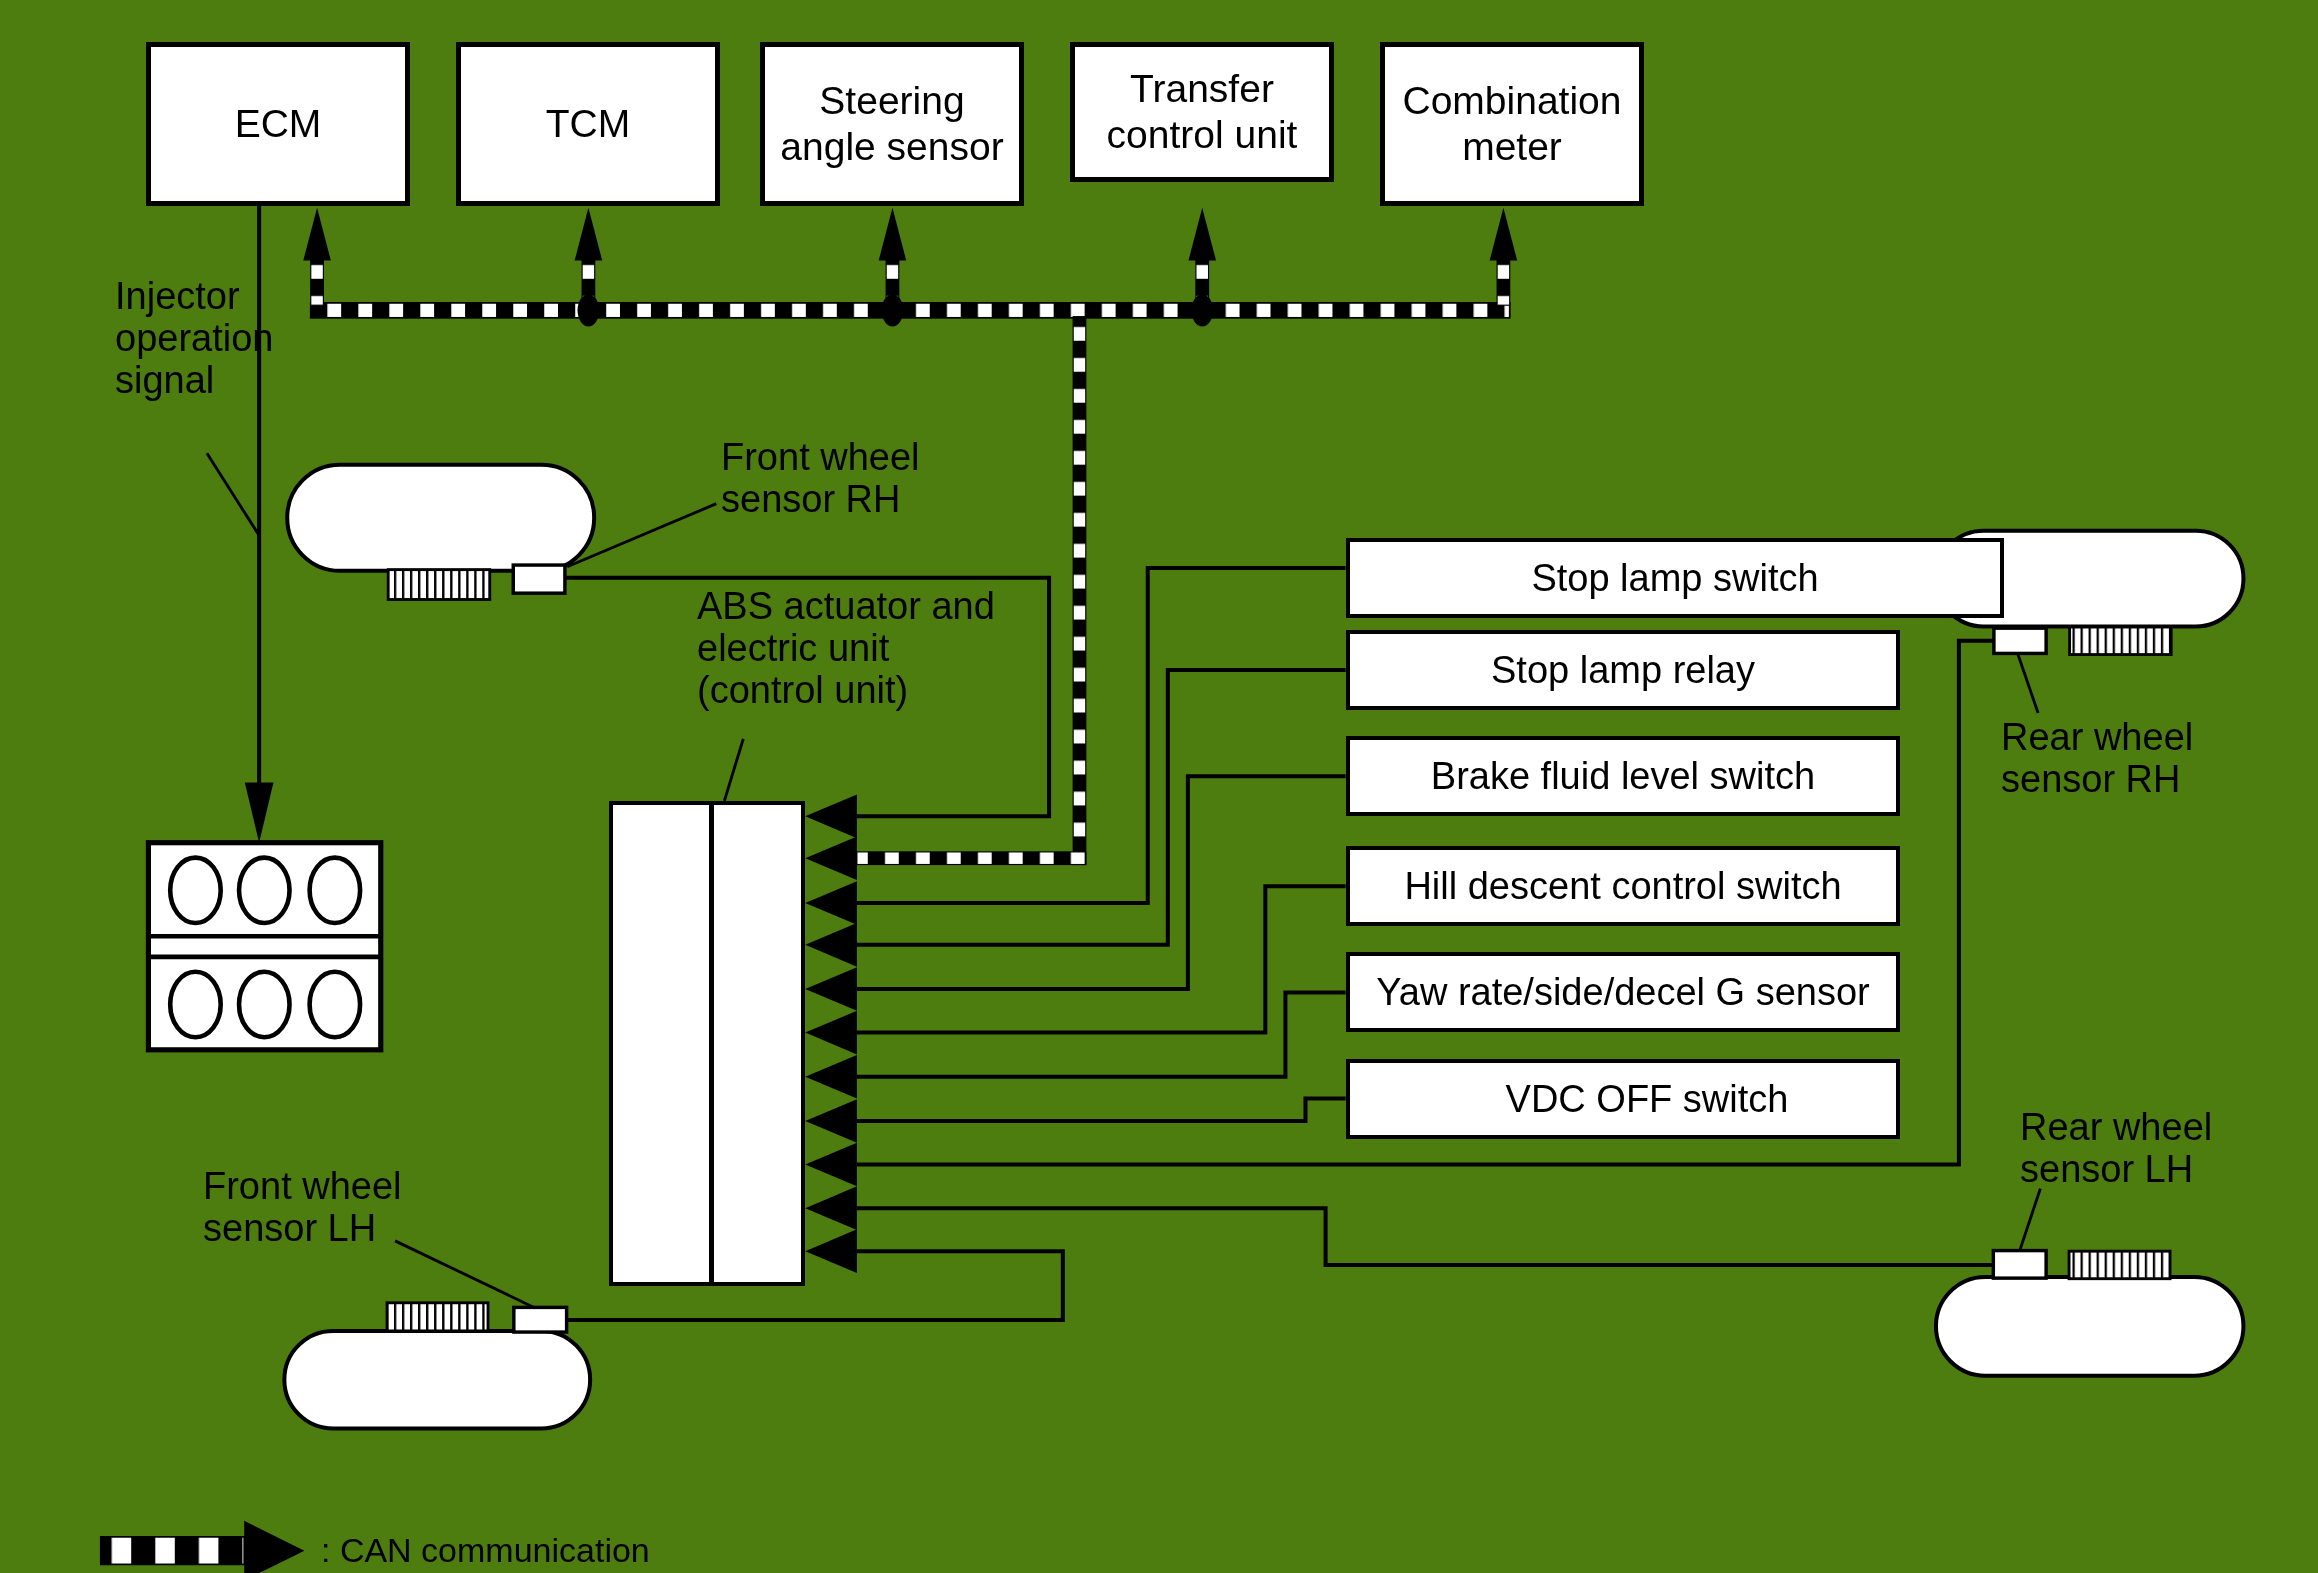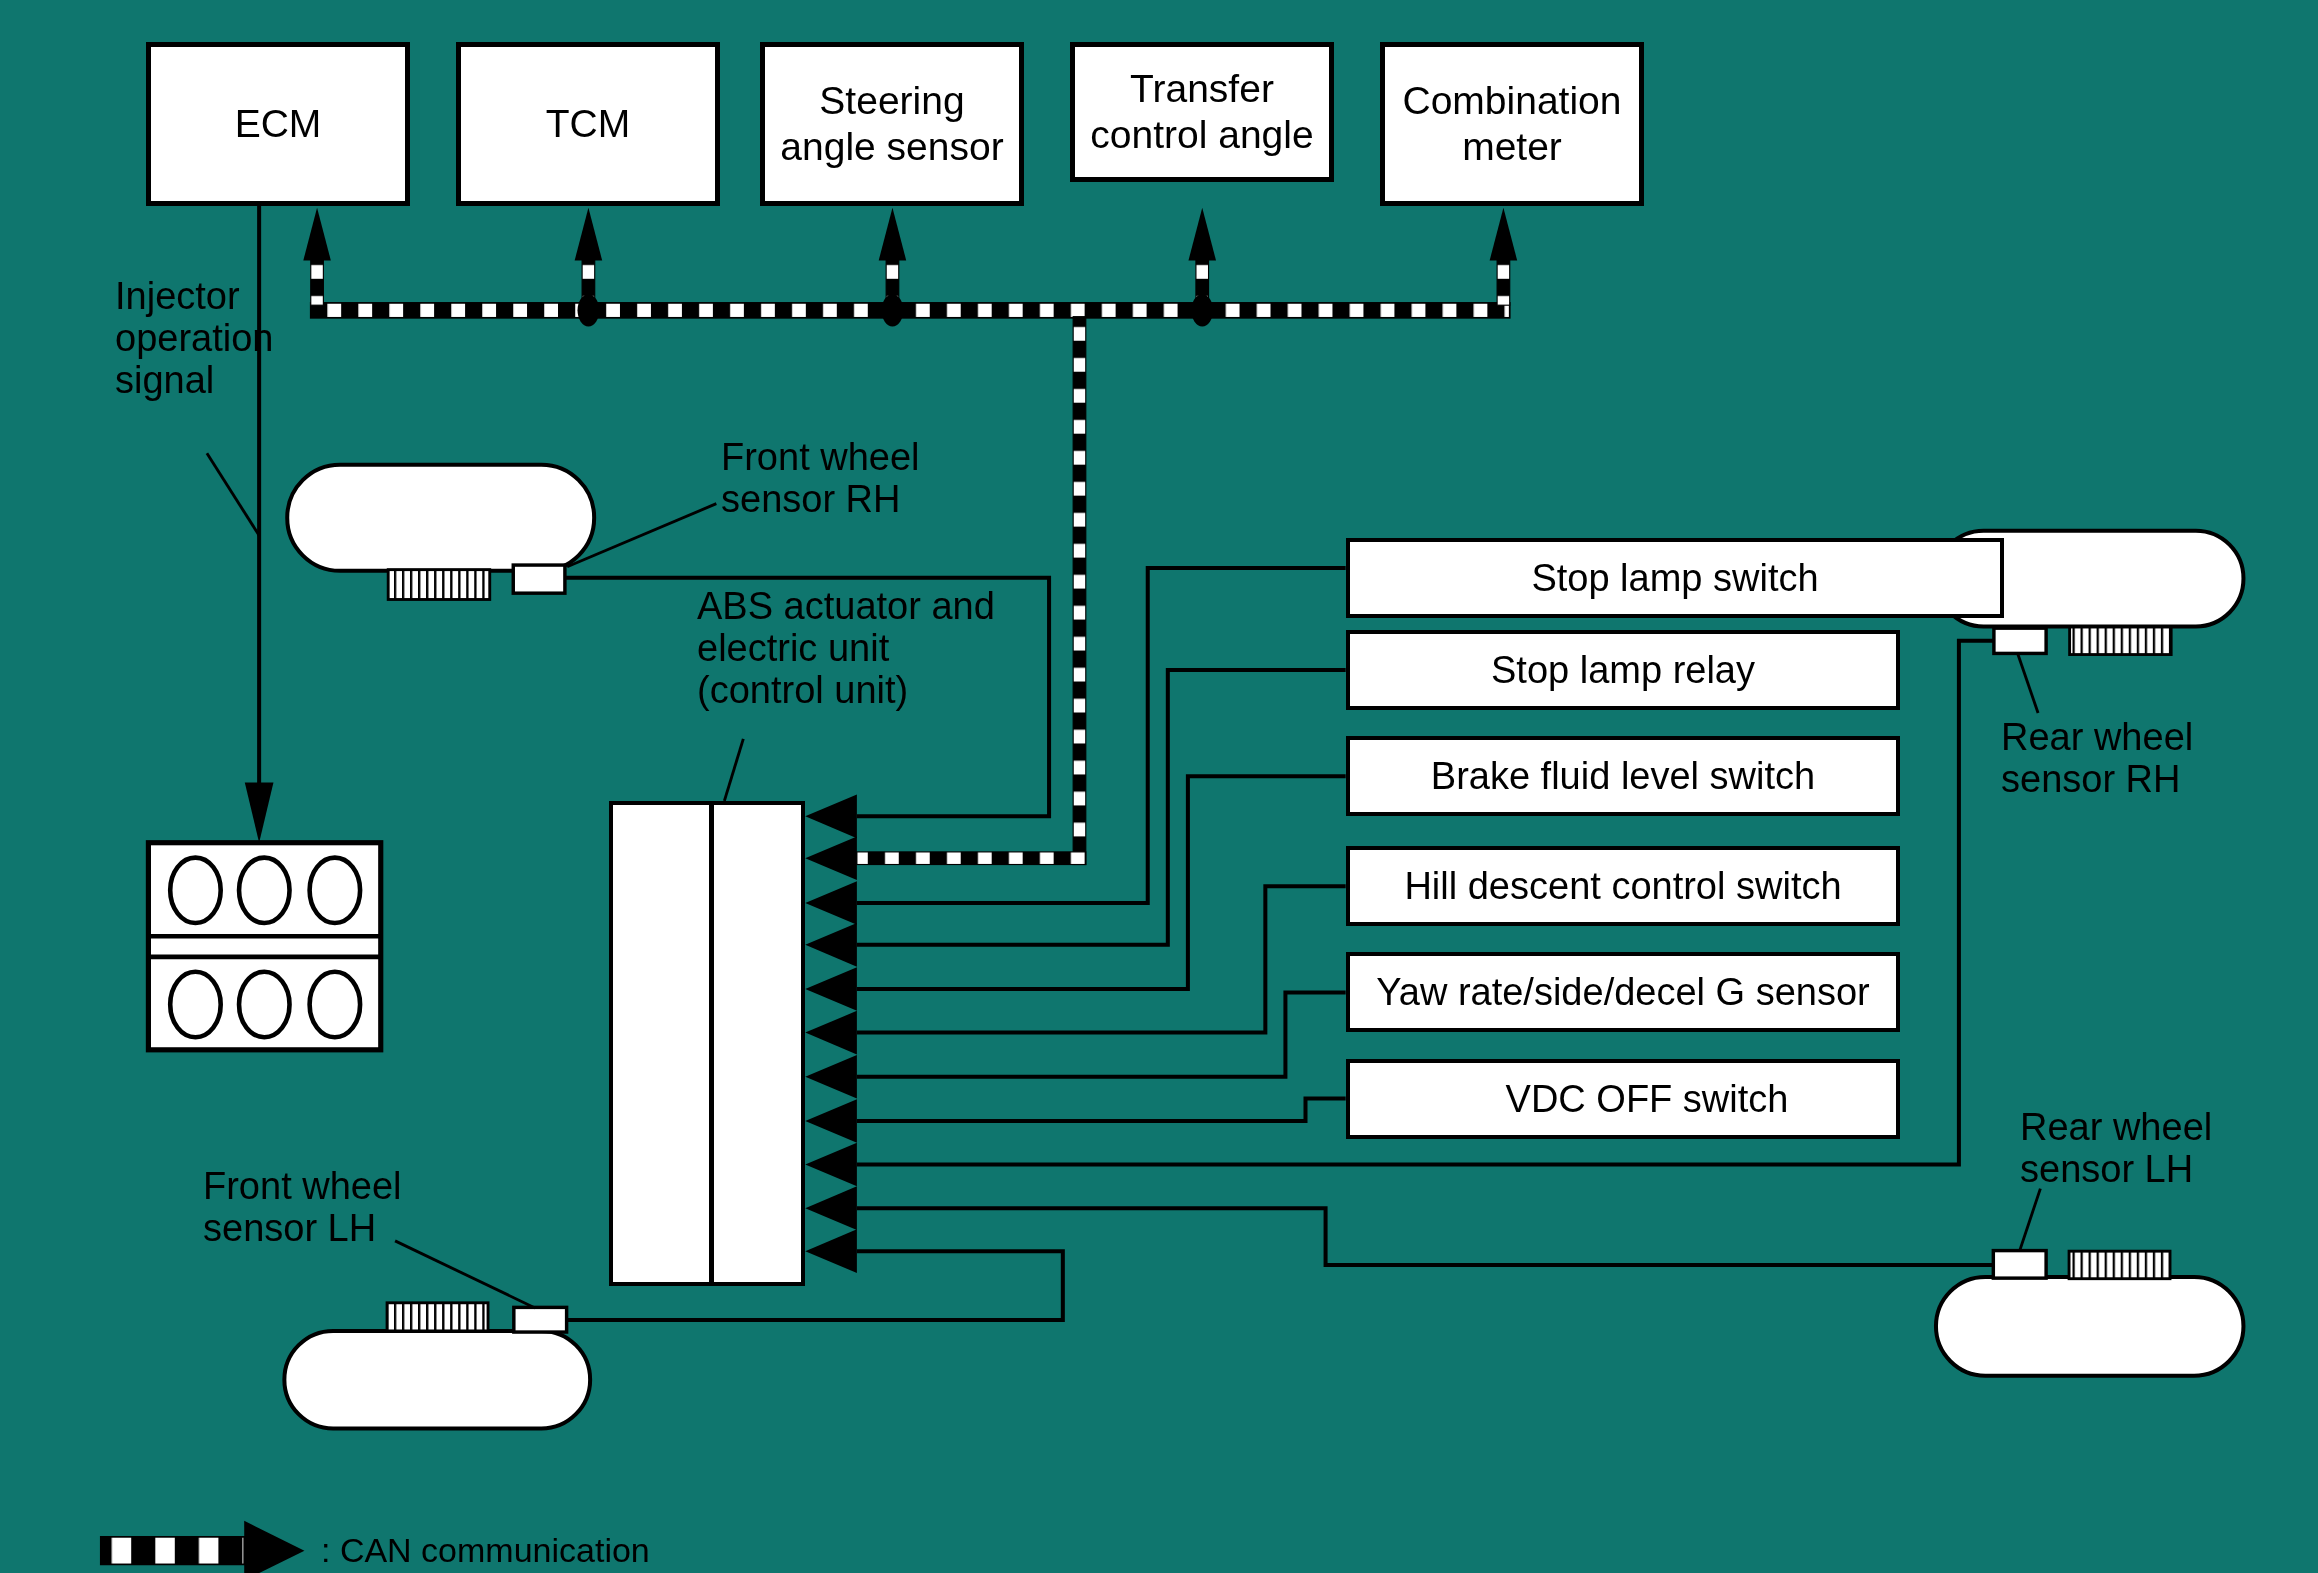--- a/index.html
+++ b/index.html
@@ -1,19 +1,19 @@
 <!DOCTYPE html>
 <html style="font-size:9.2px"><head>
 <meta charset="utf-8">
 <style>
   html,body{margin:0;padding:0;background:#fff;}
   #canvas{
     position:relative;
     width:2319px;height:1573px;
-    background:#0f766e;
+    background:#4d7c0f;
     font-family:"Liberation Sans", sans-serif;
     color:#000;
     overflow:hidden;
   }
   #wiring{position:absolute;left:0;top:0;}
   .box{
     position:absolute;
     background:#fff;
     border:5.7px solid #000;
     display:flex;align-items:center;justify-content:center;
@@ -188,21 +188,21 @@
   </div>
   <div class="box" style="left:760px;top:42px;width:264px;height:164px;">
     <div>
         <span style="display:block">Steering</span>
         <span style="display:block">angle sensor</span>
       </div>
   </div>
   <div class="box" style="left:1070px;top:42px;width:264px;height:140px;">
     <div>
         <span style="display:block">Transfer</span>
-        <span style="display:block">control angle</span>
+        <span style="display:block">control unit</span>
       </div>
   </div>
   <div class="box" style="left:1380px;top:42px;width:264px;height:164px;">
     <div>
         <span style="display:block">Combination</span>
         <span style="display:block">meter</span>
       </div>
   </div>
 
   <div class="absbox" style="left:609px;top:801px;width:196px;height:485px;">

